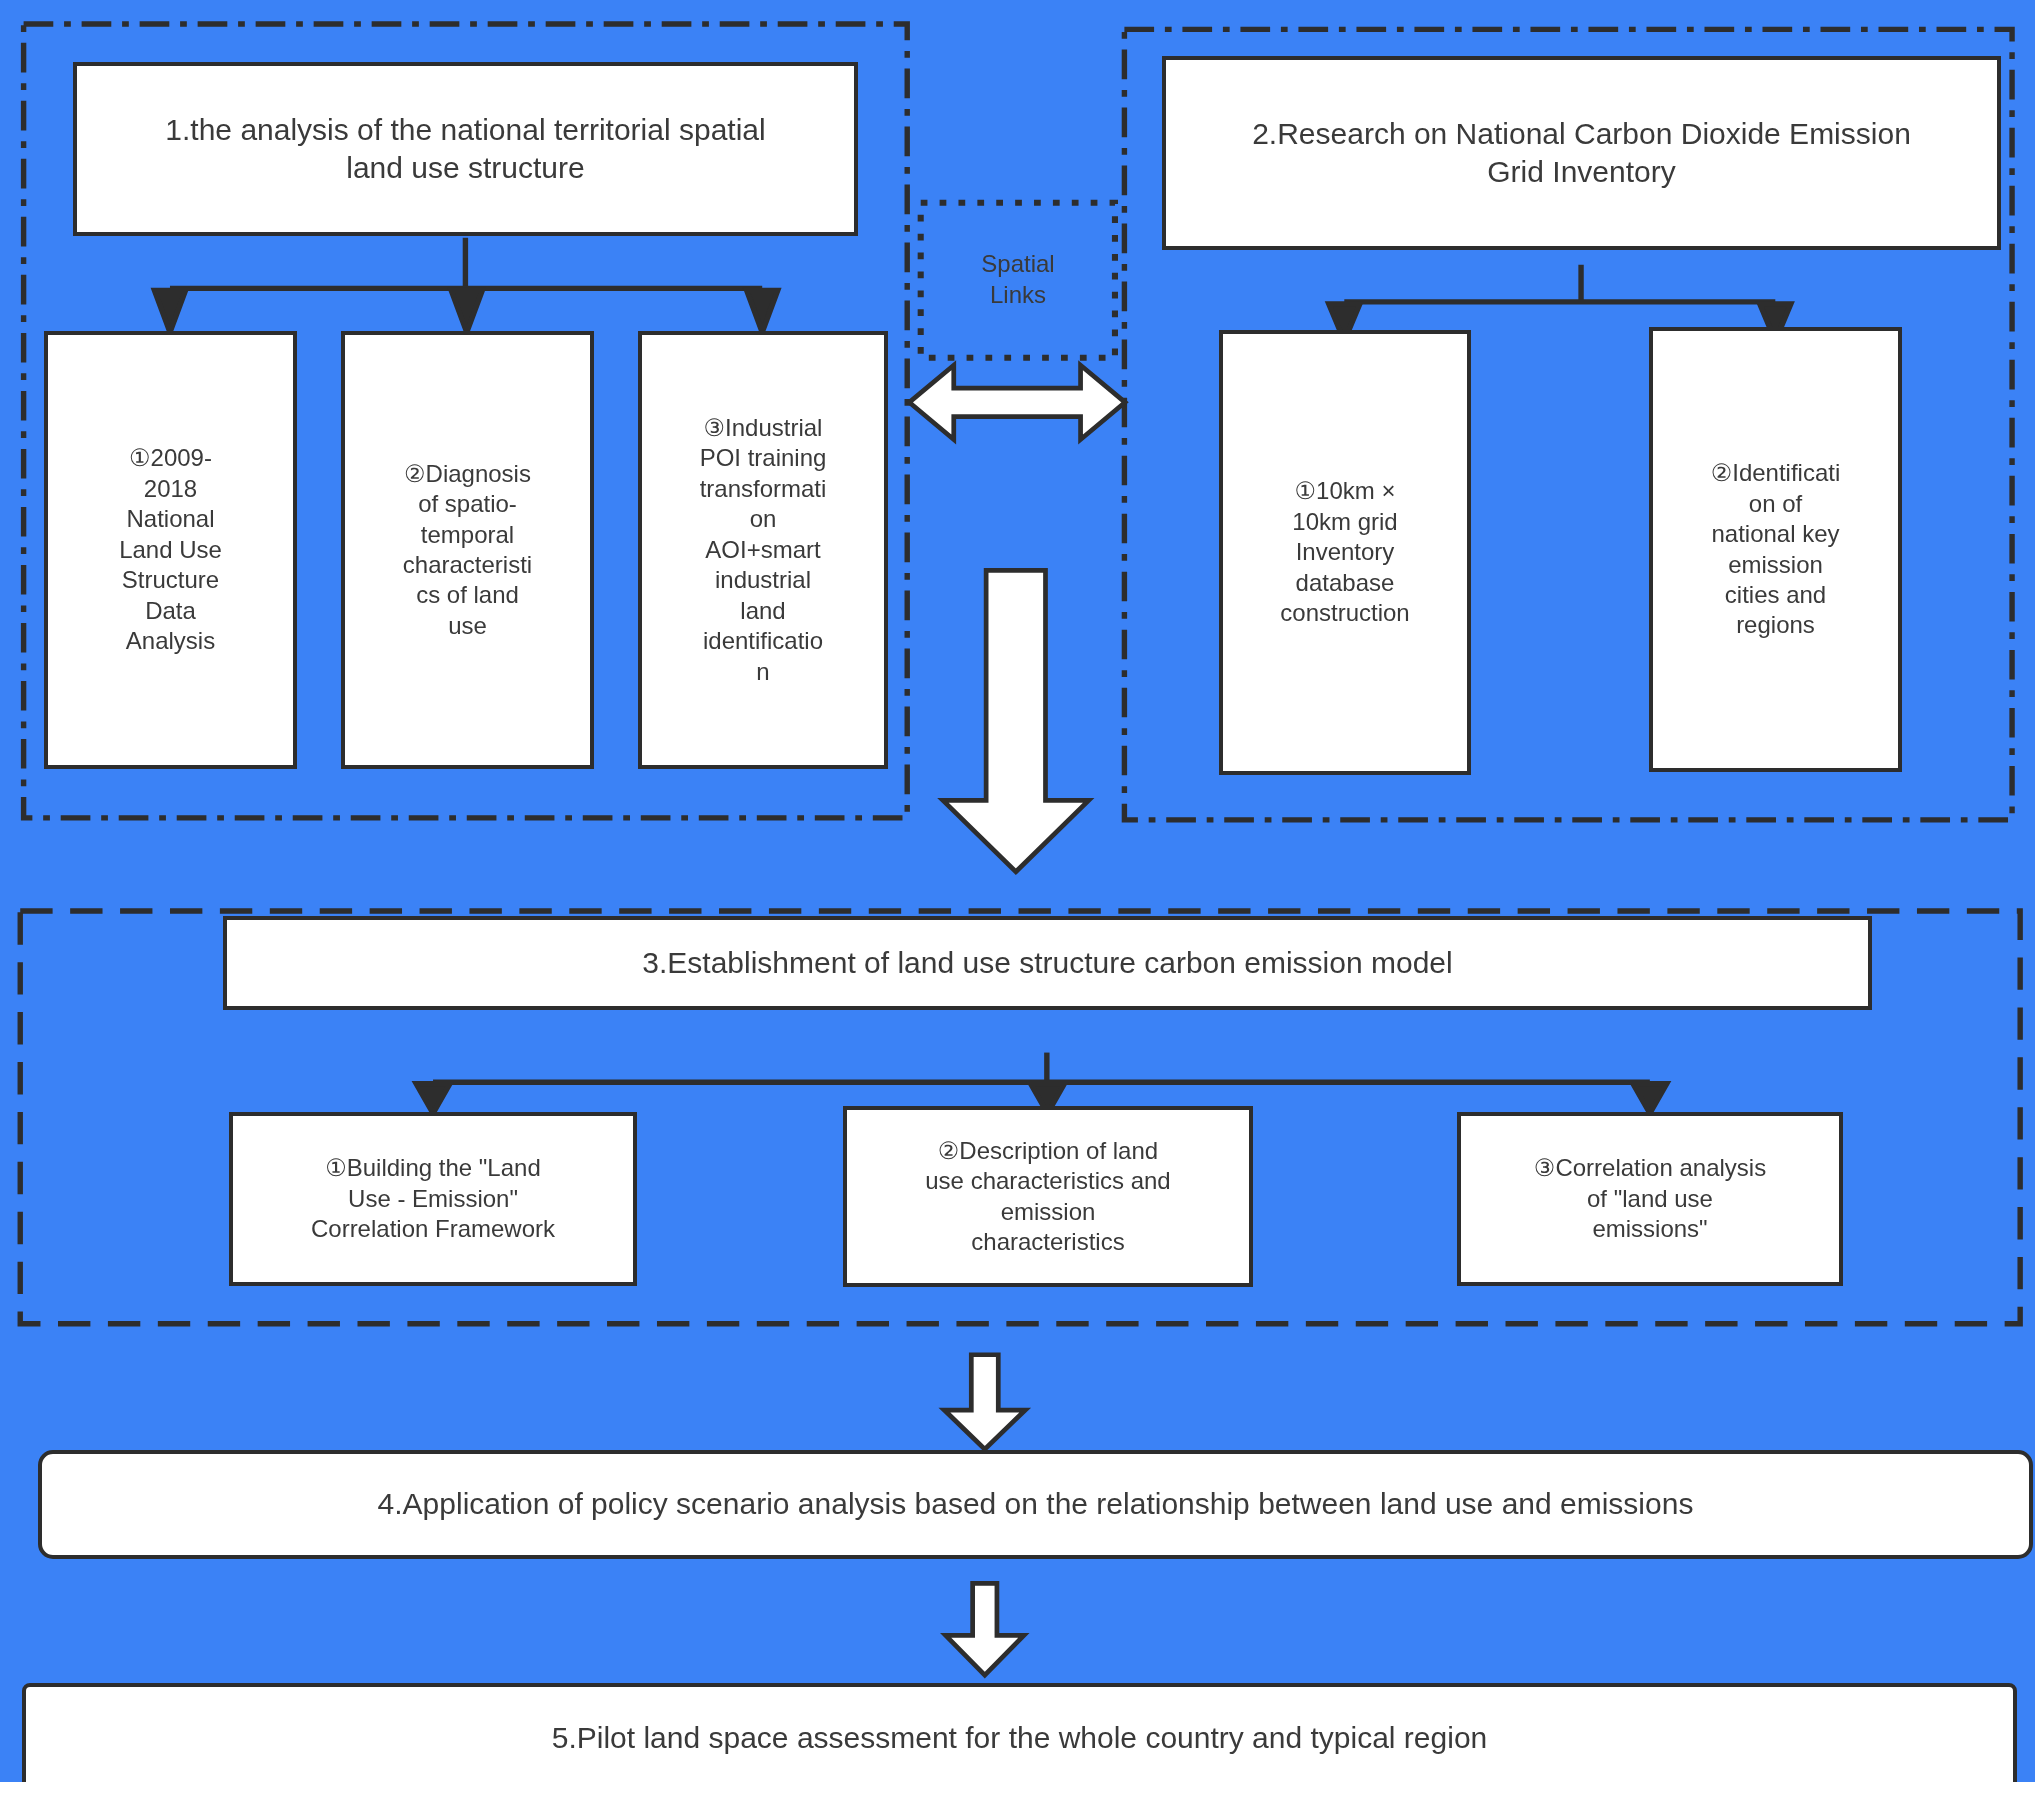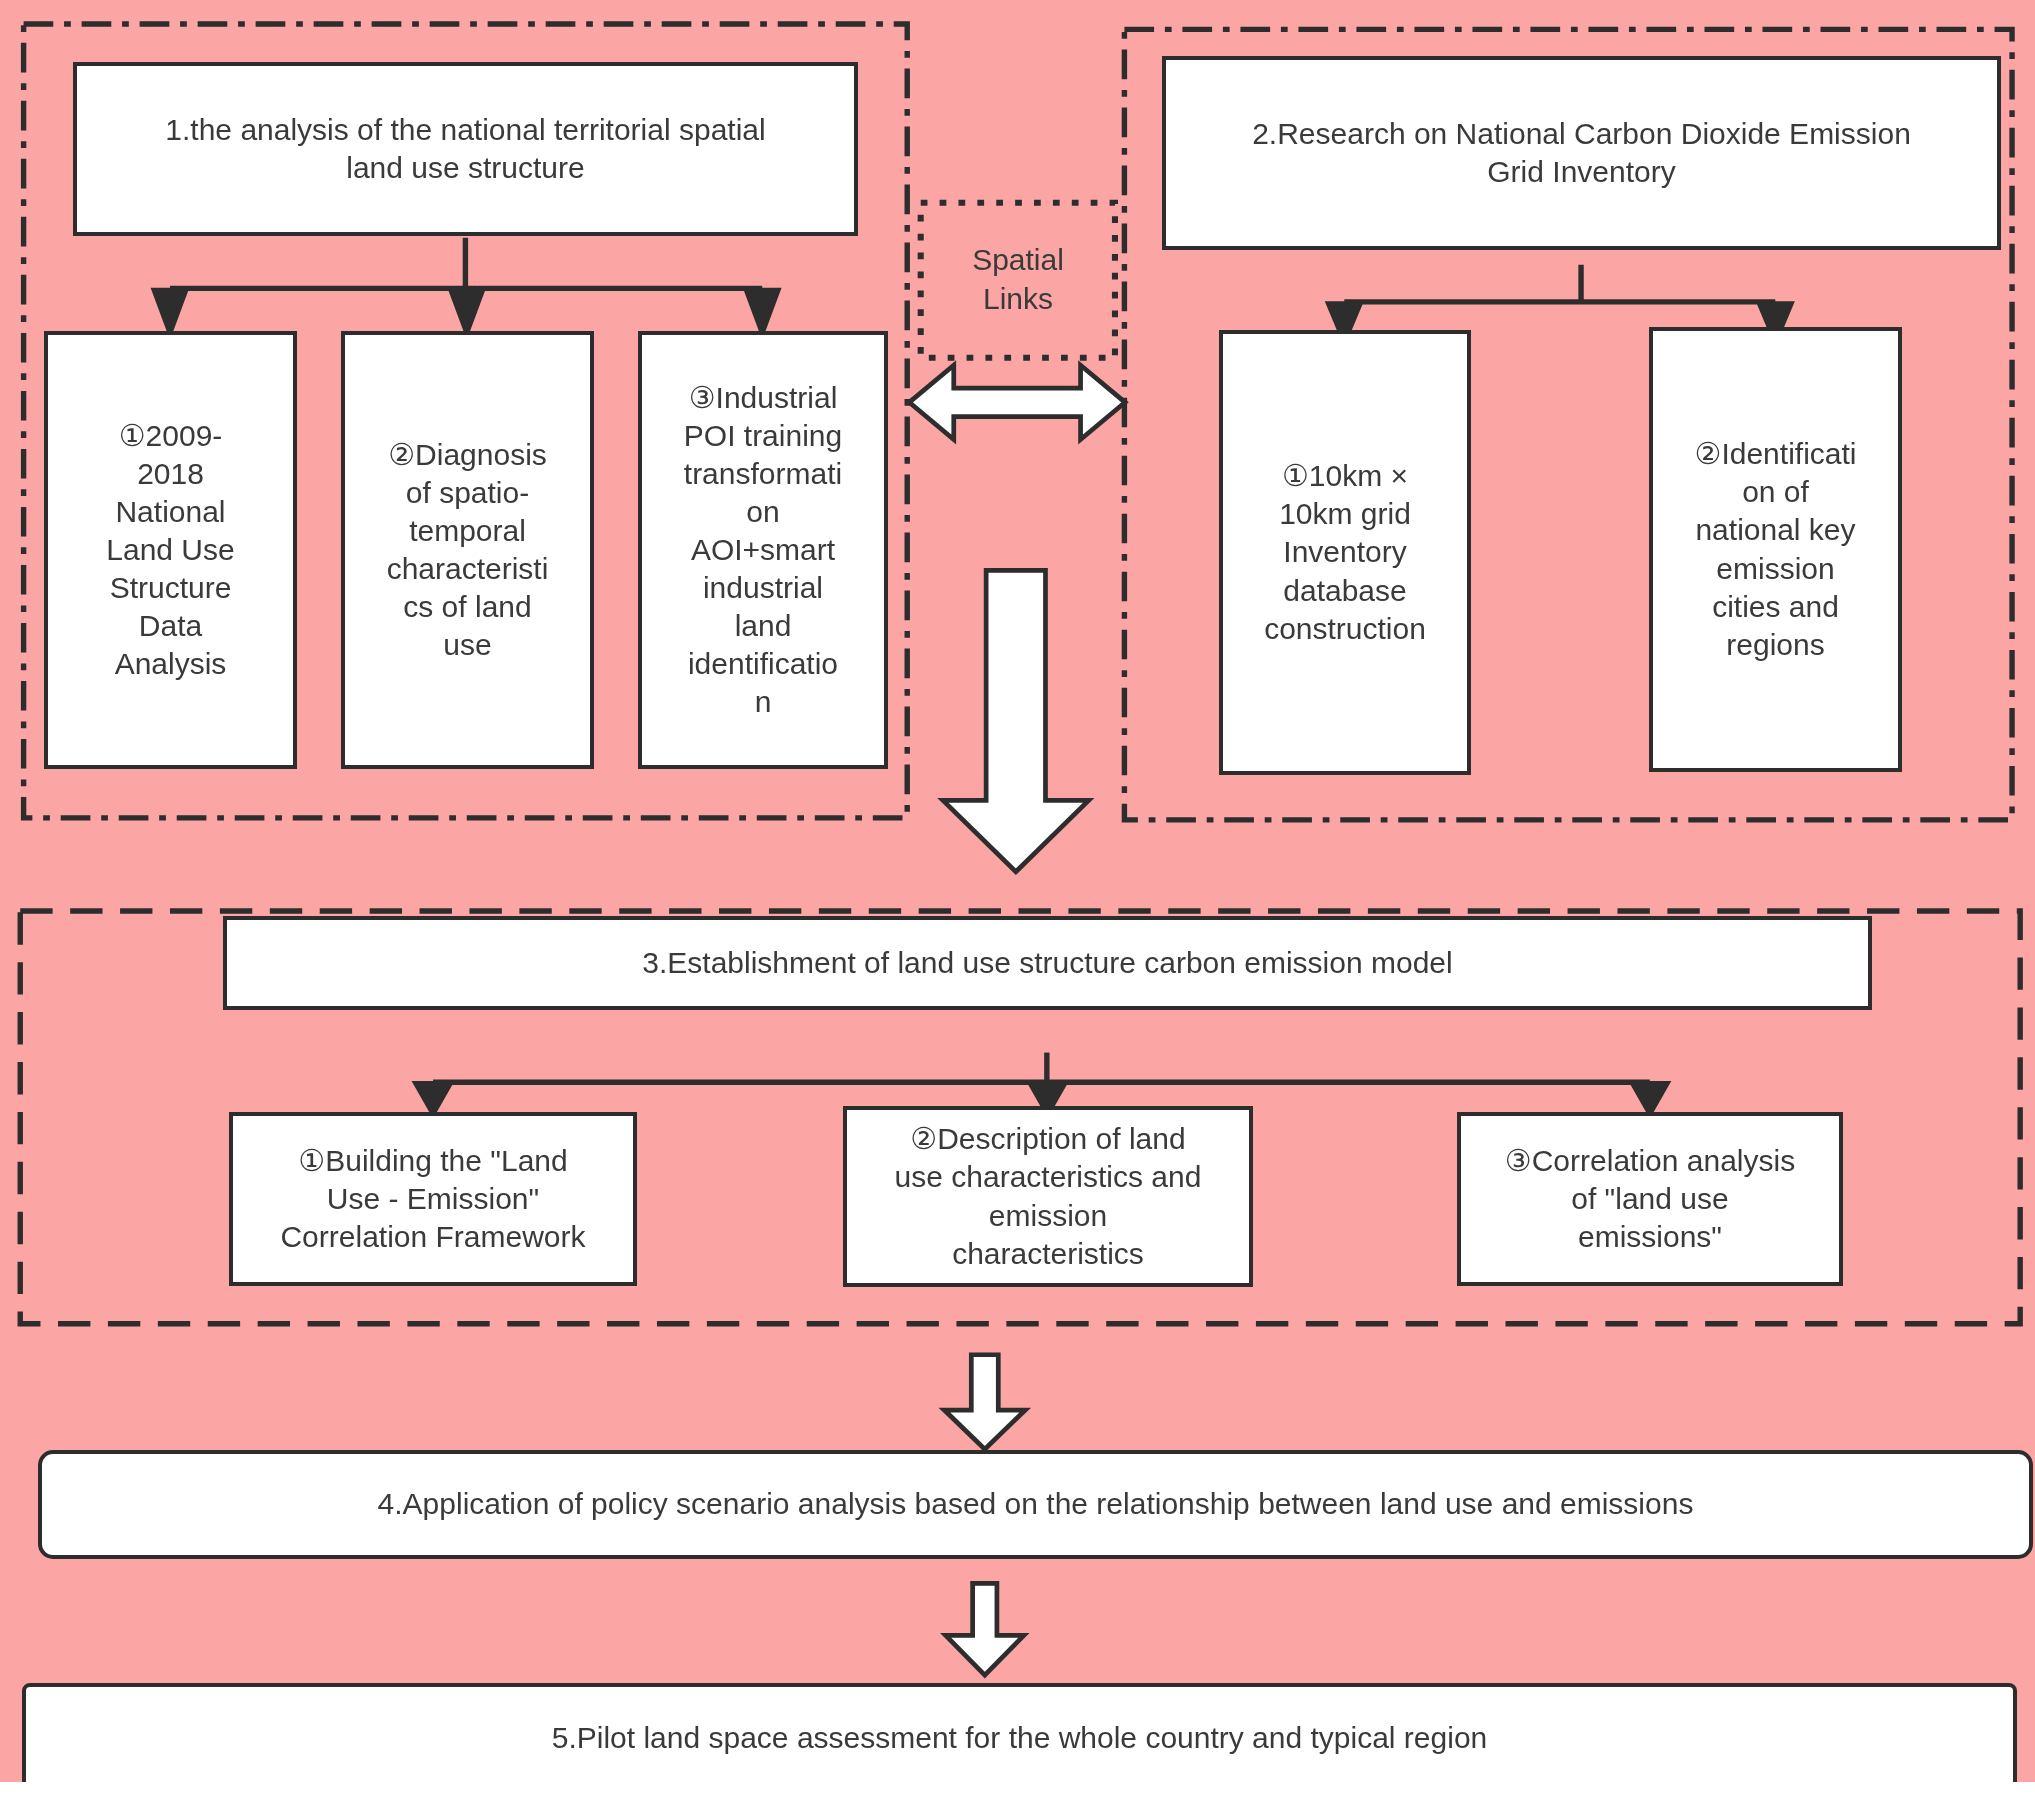--- a/index.html
+++ b/index.html
@@ -1,40 +1,40 @@
 <!DOCTYPE html>
 <html style="font-size:10.8px"><head>
 <meta charset="utf-8">
 <style>
   html,body{margin:0;padding:0;background:#ffffff;}
   #canvas{
     position:relative;
     width:2035px;
     height:1782px;
-    background:#fca5a5;
+    background:#3b82f6;
     font-family:"Liberation Sans", sans-serif;
     color:#333333;
     overflow:hidden;
   }
   #wires{position:absolute;left:0;top:0;width:2035px;height:1805px;}
   .box{
     position:absolute;
     box-sizing:border-box;
     border:4.7px solid #2d2d2d;
     background:#ffffff;
     display:flex;
     align-items:center;
     justify-content:center;
     text-align:center;
     white-space:pre-line;
     line-height:1.27;
     color:#3a3a3a;
   }
   .f45{font-size:30px;}
-  .f44{font-size:30px;}
+  .f44{font-size:24px;}
   .label{
     position:absolute;
     box-sizing:border-box;
     display:flex;
     align-items:center;
     justify-content:center;
     text-align:center;
     white-space:pre-line;
     line-height:1.27;
     color:#3a3a3a;

